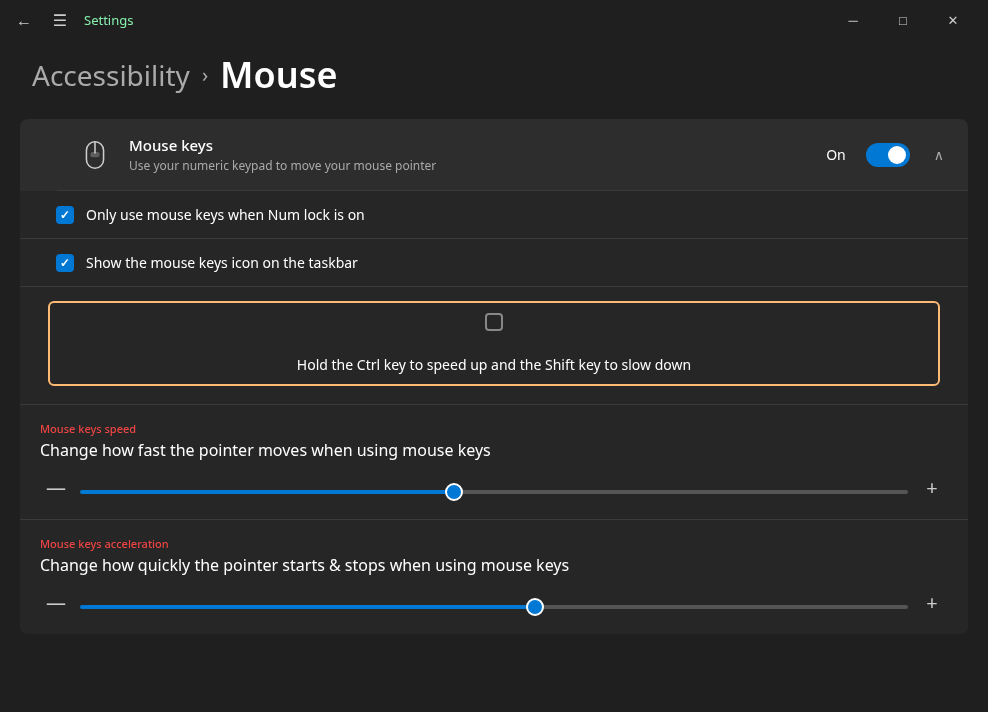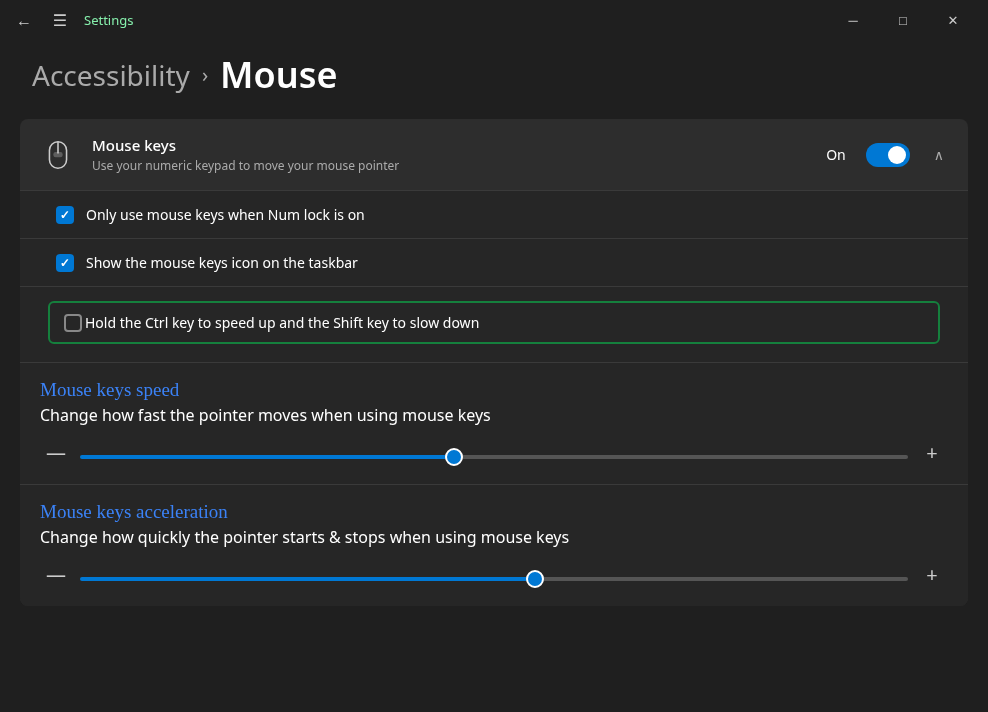--- a/index.html
+++ b/index.html
@@ -98,20 +98,21 @@
       overflow: hidden;
     }
 
     
     .mouse-keys-header {
       display: flex;
       align-items: center;
       padding: 16px 20px;
       border-bottom: 1px solid #3a3a3a;
       gap: 16px;
+      margin-left: 37px;
     }
 
     .mouse-icon-container {
       width: 36px;
       height: 36px;
       display: flex;
       align-items: center;
       justify-content: center;
     }
 
@@ -212,45 +213,45 @@
     }
 
     .checkbox-label {
       font-size: 14px;
       color: #ffffff;
     }
 
     
     .highlighted-row {
       margin: 8px 16px;
-      border: 2px solid #15803d;
+      border: 2px solid #fdba74;
       border-radius: 6px;
       display: flex;
       align-items: center;
       padding: 10px 14px;
-      gap: 3px;
+      gap: 24px;
       background: transparent;
+      flex-direction: column;
     }
 
     .highlighted-row .checkbox-container.unchecked {
       border-color: #888;
     }
 
     
     .setting-section {
       padding: 16px 20px 20px 20px;
       border-bottom: 1px solid #3a3a3a;
     }
 
     .setting-section-title {
-      font-size: 19px;
+      font-size: 11px;
       font-weight: 500;
-      color: #3b82f6;
+      color: #ef4444;
       margin-bottom: 3px;
-      font-family: Liberation Serif, serif;
     }
 
     .setting-section-subtitle {
       font-size: 16px;
       color: #ffffff;
       margin-bottom: 16px;
     }
 
     .slider-row {
       display: flex;

